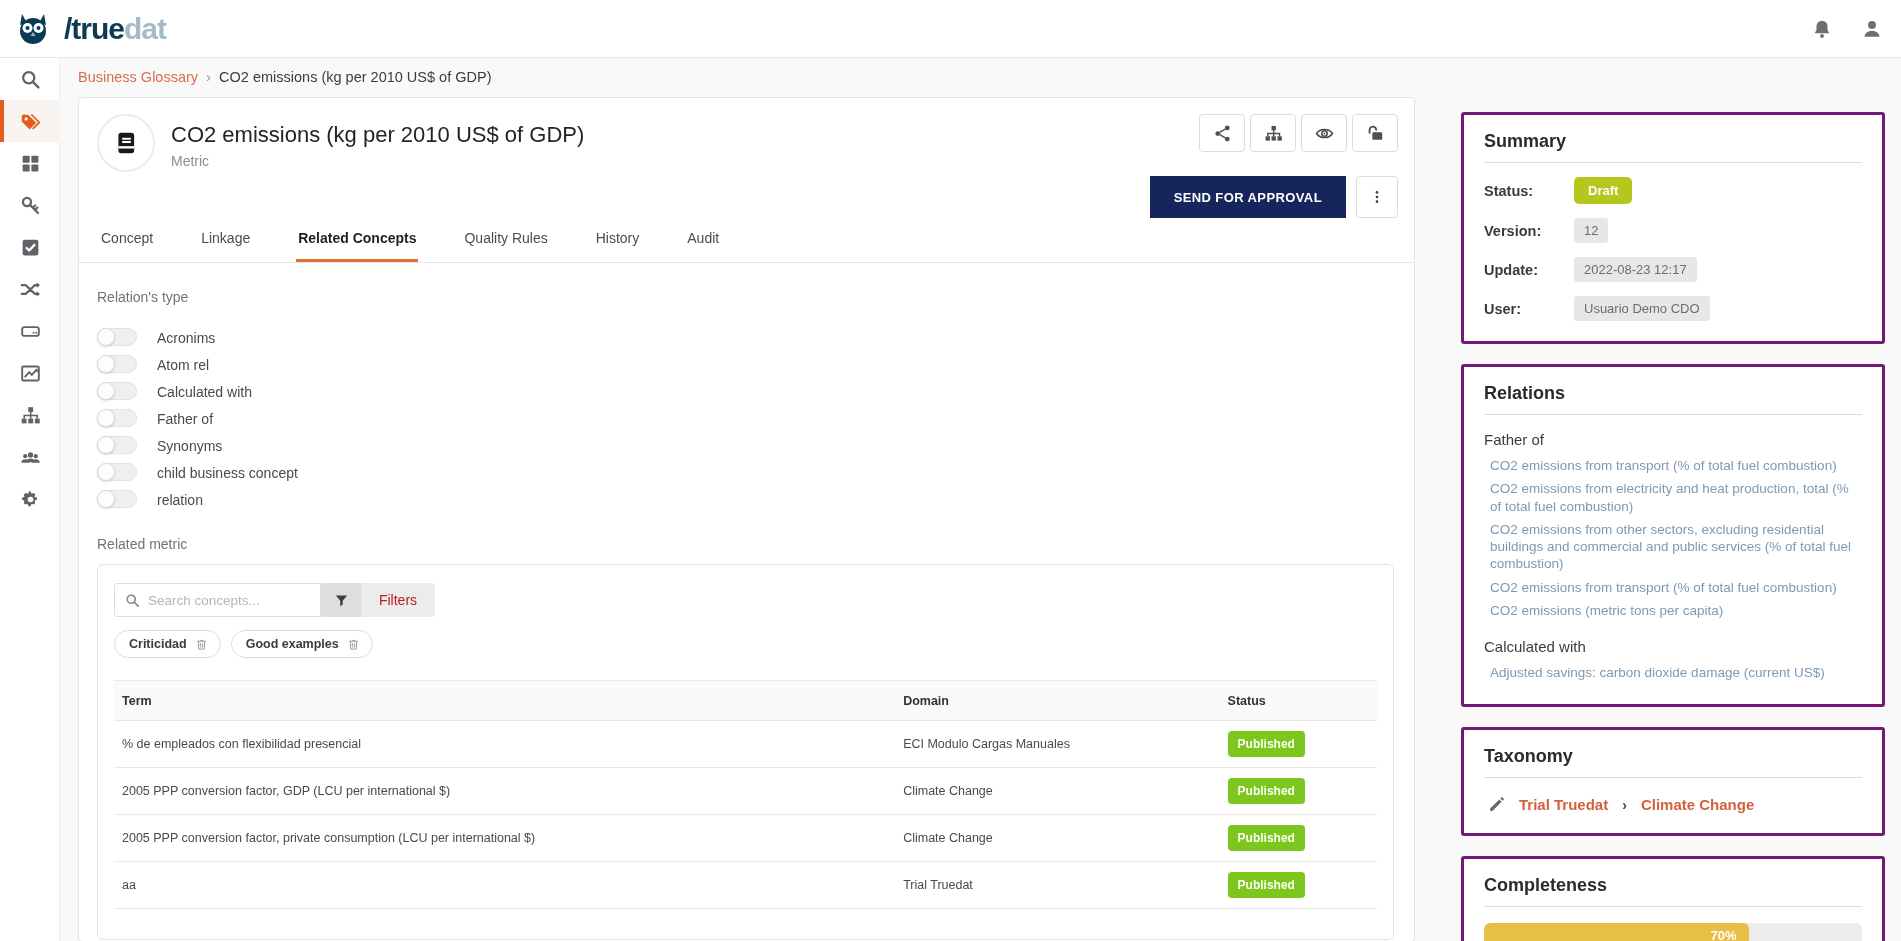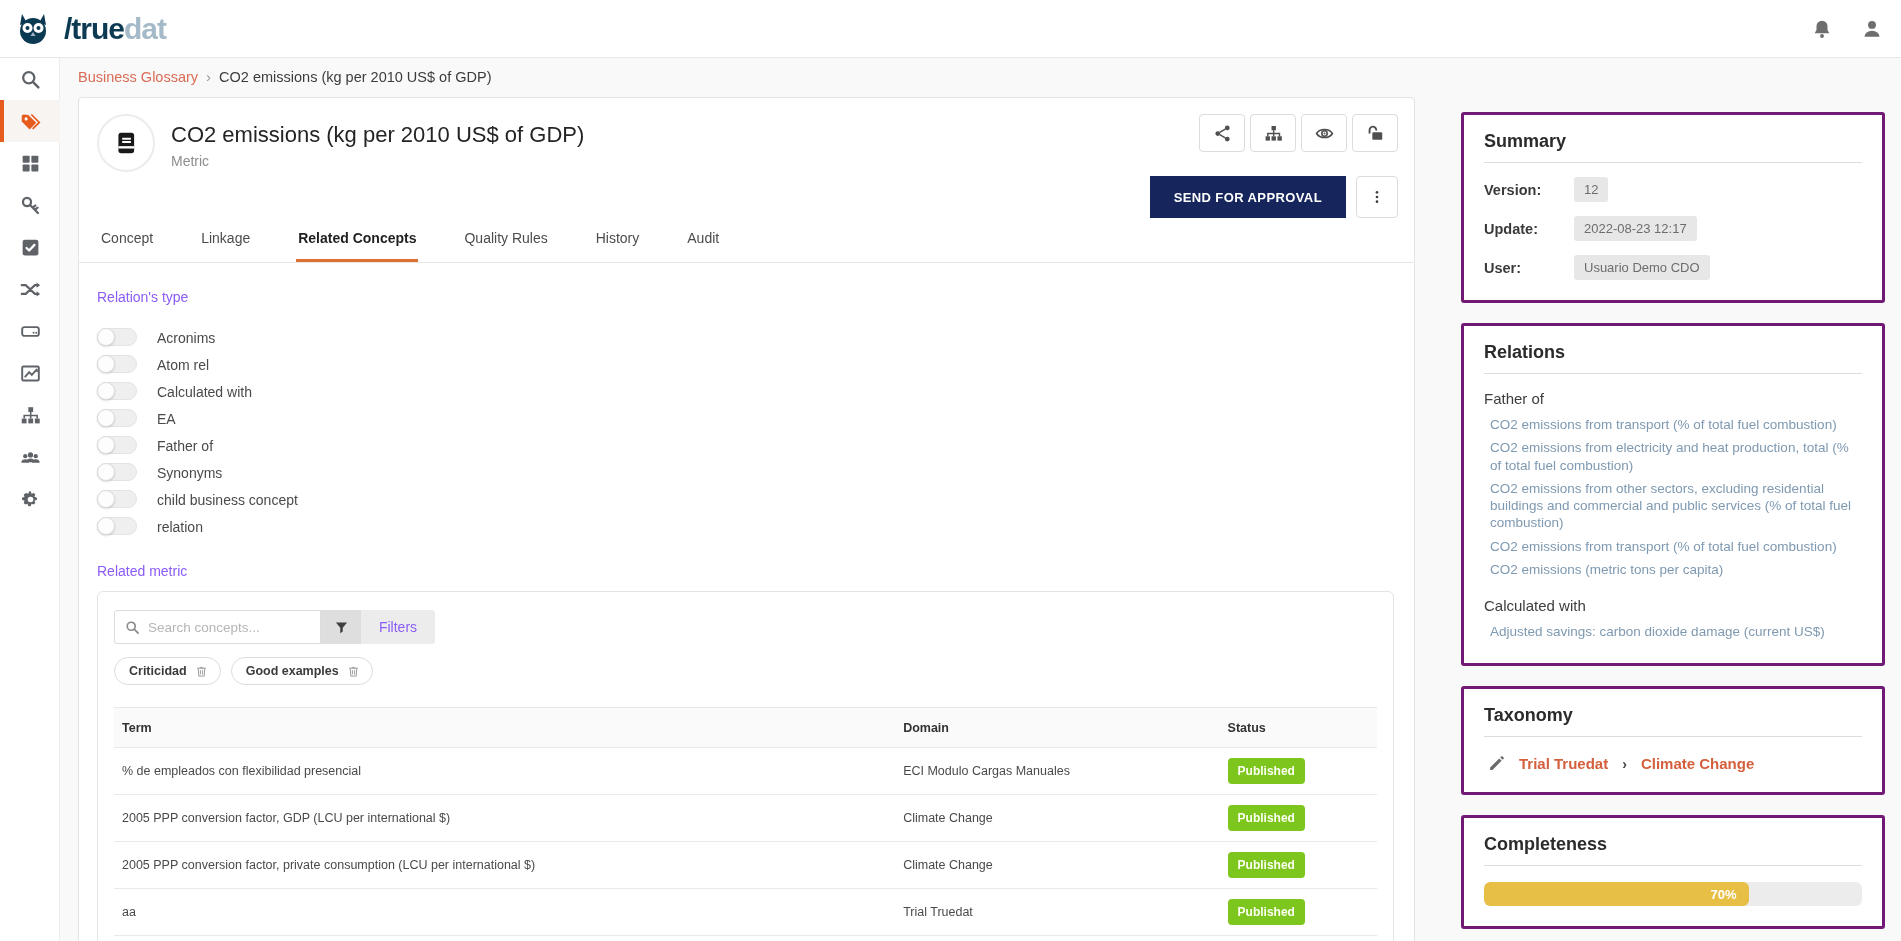--- a/index.html
+++ b/index.html
@@ -44,41 +44,41 @@
   .btn-approve { background:#16265c; color:#fff; border:none; border-radius:0; font-size:13px; font-weight:bold;
                  letter-spacing:.4px; padding:13px 24px; cursor:pointer; font-family:inherit; }
   .btn-kebab { width:42px; height:42px; border:1px solid #dcdcdc; border-radius:4px; background:#fff;
                color:#3f3f3f; font-size:17px; cursor:pointer; display:flex; align-items:center; justify-content:center; }
 
   .tabs { display:flex; gap:44px; margin-top:48px; padding:0 20px; border-bottom:1px solid #e7e7e7; }
   .tab { font-size:14px; color:#4c4c4c; padding:10px 2px 13px 2px; cursor:pointer; border-bottom:3px solid transparent; }
   .tab.active { color:#1f1f1f; font-weight:bold; border-bottom-color:#dd7230; }
 
   .card-body { padding:26px 20px 0 18px; }
-  .section-label { font-size:14px; color:#8b5cf6; }
+  .section-label { font-size:14px; color:#737373; }
   .toggle-list { margin-top:14px; }
   .toggle-row { display:flex; align-items:flex-end; gap:20px; height:27px; }
   .toggle { width:40px; height:18px; background:#efefef; border:1px solid #e3e3e3; border-radius:10px; position:relative; cursor:pointer; flex:0 0 auto; }
   .toggle .knob { position:absolute; left:-1px; top:-1px; width:18px; height:18px; background:#fdfdfd; border:1px solid #dcdcdc;
                   border-radius:50%; box-shadow:0 1px 2px rgba(0,0,0,.15); }
   .toggle-label { font-size:14px; color:#4a4a4a; }
 
   .related-label { margin-top:28px; }
   .list-panel { margin-top:12px; border:1px solid #e4e4e4; border-radius:6px; background:#fff; padding:18px 16px; min-height:350px; }
 
   .search-row { display:flex; align-items:stretch; }
   .search-box { display:flex; align-items:center; gap:8px; width:207px; height:34px; border:1px solid #dcdcdc;
                 border-radius:3px 0 0 3px; padding:0 10px; background:#fff; }
   .search-box svg { width:15px; height:15px; color:#8a8a8a; flex:0 0 auto; }
   .search-box input { border:none; outline:none; width:100%; font-size:13.5px; color:#444; font-family:inherit; background:transparent; }
   .search-box input::placeholder { color:#b5b5b5; }
   .funnel-btn { width:40px; height:34px; background:#dedede; border:none; display:flex; align-items:center; justify-content:center;
                 color:#3f3f3f; cursor:pointer; }
   .funnel-btn svg { width:15px; height:15px; }
-  .filters-btn { width:74px; height:34px; background:#ececec; border:none; border-radius:0 3px 3px 0; font-size:14px; color:#8b5cf6;
+  .filters-btn { width:74px; height:34px; background:#ececec; border:none; border-radius:0 3px 3px 0; font-size:14px; color:#b91c1c;
                  cursor:pointer; font-family:inherit; }
 
   .chips-row { display:flex; gap:10px; margin-top:13px; }
   .chip { display:flex; align-items:center; gap:8px; border:1px solid #dcdcdc; border-radius:15px; background:#fff;
           padding:6px 12px 6px 14px; font-size:12.5px; font-weight:bold; color:#3b3b3b; cursor:pointer; }
   .chip svg { width:13px; height:13px; color:#9a9a9a; }
 
   .terms-table { margin-top:22px; border-top:1px solid #e8e8e8; }
   .t-row { display:flex; align-items:center; border-bottom:1px solid #e9e9e9; min-height:47px; }
   .t-row.header { background:#fafafa; min-height:40px; }
@@ -319,26 +319,20 @@
           <div class="toggle-row">
             <span class="toggle">
                 <span class="knob"></span>
               </span>
             <span class="toggle-label">Calculated with</span>
           </div>
           <div class="toggle-row">
             <span class="toggle">
                 <span class="knob"></span>
               </span>
-            <span class="toggle-label">EA</span>
-          </div>
-          <div class="toggle-row">
-            <span class="toggle">
-                <span class="knob"></span>
-              </span>
             <span class="toggle-label">Father of</span>
           </div>
           <div class="toggle-row">
             <span class="toggle">
                 <span class="knob"></span>
               </span>
             <span class="toggle-label">Synonyms</span>
           </div>
           <div class="toggle-row">
             <span class="toggle">
@@ -418,20 +412,24 @@
           </div>
         </div>
       </div>
     </section>
   </div>
 
   <aside class="rightcol">
 
     <div class="side-card">
       <div class="side-title">Summary</div>
+      <div class="sum-row">
+        <span class="sum-label">Status:</span>
+        <span class="badge-draft">Draft</span>
+      </div>
       <div class="sum-row">
         <span class="sum-label">Version:</span>
         <span class="badge-gray">12</span>
       </div>
       <div class="sum-row">
         <span class="sum-label">Update:</span>
         <span class="badge-gray">2022-08-23 12:17</span>
       </div>
       <div class="sum-row">
         <span class="sum-label">User:</span>

